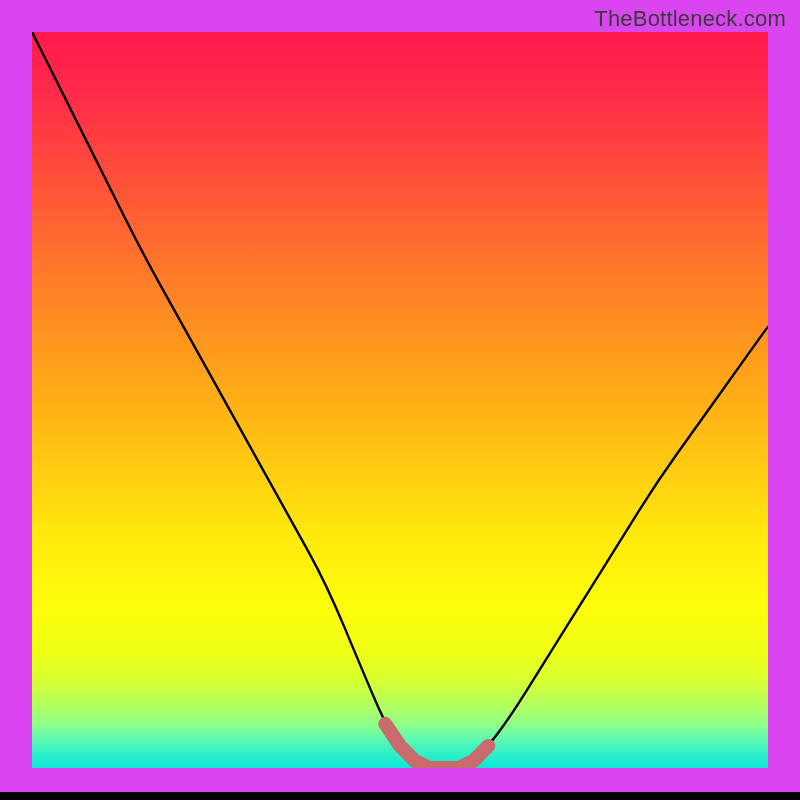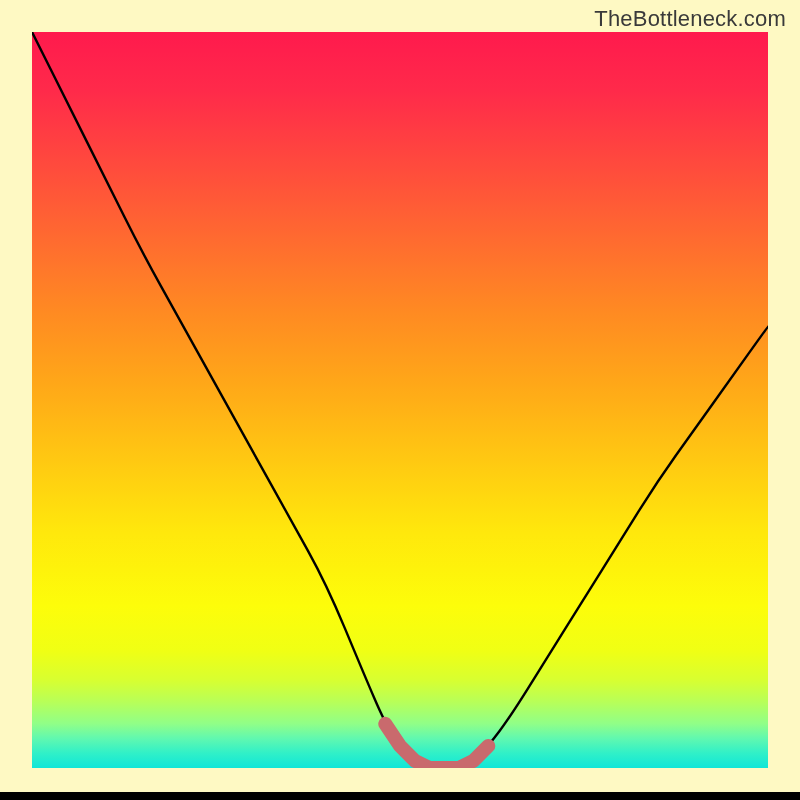--- a/index.html
+++ b/index.html
@@ -10,21 +10,21 @@
     background: #000;
     overflow: hidden;
     font-family: Arial, Helvetica, sans-serif;
   }
   .frame {
     position: absolute;
     left: 0;
     top: 0;
     width: 800px;
     height: 792px;
-    background: #fef9c3;
+    background: #d946ef;
   }
   .plot-area {
     position: absolute;
     left: 32px;
     top: 32px;
     width: 736px;
     height: 736px;
     background: linear-gradient(to bottom,
       #ff1a4d 0%,
       #ff2a4a 8%,

